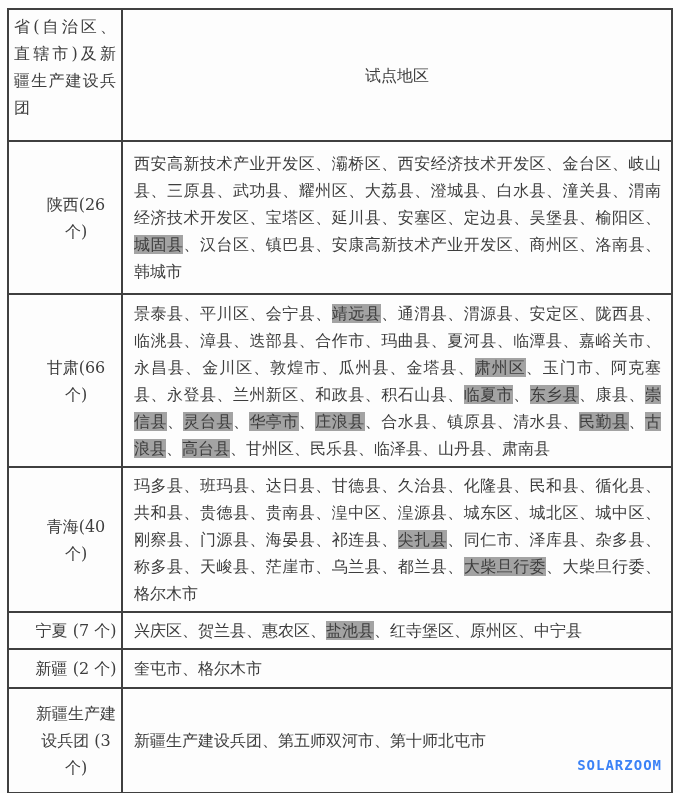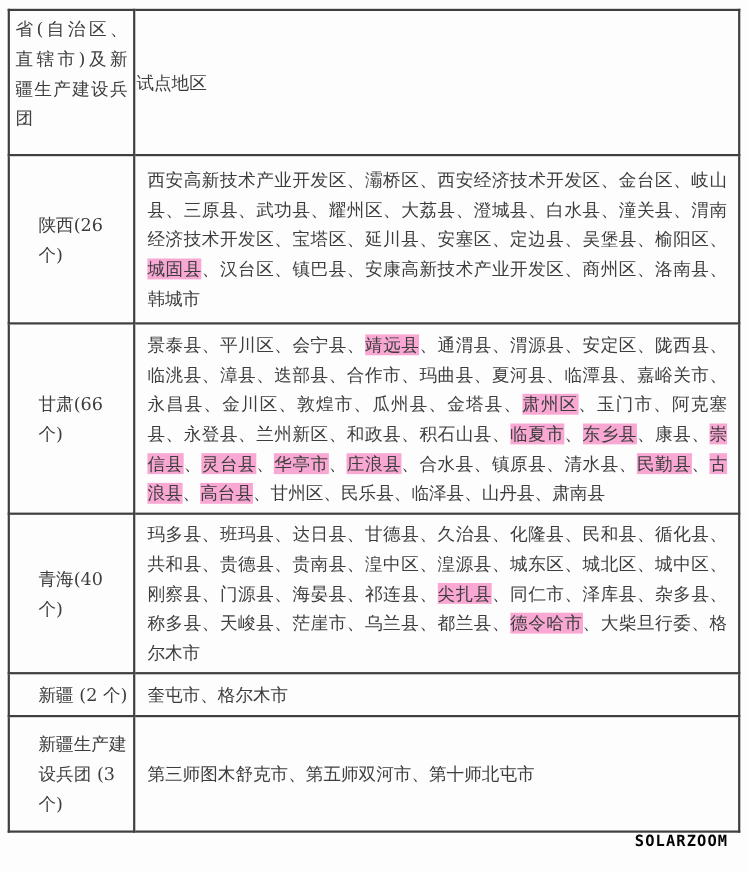--- a/index.html
+++ b/index.html
@@ -16,36 +16,36 @@
     table-layout:fixed;
   }
   td{
     border:2px solid #3f3f3f;
     font-size:16px;
     line-height:27px;
     overflow:hidden;
   }
   col.c-prov{width:114px;}
   .head-left{vertical-align:top;padding:3px 5px;text-align:justify;}
-  .head-right{vertical-align:middle;text-align:left;}
-  .prov-cell{vertical-align:middle;text-align:left;padding:2px 4px 2px 26px;}
+  .head-right{vertical-align:middle;text-align:center;}
+  .prov-cell{vertical-align:middle;text-align:center;padding:2px 4px 2px 26px;}
   .regions-cell{vertical-align:middle;text-align:justify;padding:4px 10px 4px 11px;}
-  .hl{background:#f9a8d4;}
+  .hl{background:#a3a3a3;}
   tr.r0{height:132px;}
   tr.r1{height:153px;}
   tr.r2{height:173px;}
   tr.r3{height:143px;}
   tr.r4{height:31px;}
   tr.r5{height:39px;}
   tr.r6{height:105px;}
   .watermark{
     position:absolute;
     right:18px;
     bottom:20px;
-    color:#000000;
+    color:#3b82f6;
     font-family:"DejaVu Sans Mono","Liberation Mono",monospace;
     font-weight:bold;
     font-size:14px;
     letter-spacing:1px;
   }
 </style>
 </head>
 <body>
 
 <table>
@@ -63,26 +63,30 @@
       <tr class="r1">
         <td class="prov-cell">陕西(26 个)</td>
         <td class="regions-cell"><span>西安高新技术产业开发区、灞桥区、西安经济技术开发区、金台区、岐山县、三原县、武功县、耀州区、大荔县、澄城县、白水县、潼关县、渭南经济技术开发区、宝塔区、延川县、安塞区、定边县、吴堡县、榆阳区、</span><span class="hl">城固县</span><span>、汉台区、镇巴县、安康高新技术产业开发区、商州区、洛南县、韩城市</span></td>
       </tr>
       <tr class="r2">
         <td class="prov-cell">甘肃(66 个)</td>
         <td class="regions-cell"><span>景泰县、平川区、会宁县、</span><span class="hl">靖远县</span><span>、通渭县、渭源县、安定区、陇西县、临洮县、漳县、迭部县、合作市、玛曲县、夏河县、临潭县、嘉峪关市、永昌县、金川区、敦煌市、瓜州县、金塔县、</span><span class="hl">肃州区</span><span>、玉门市、阿克塞县、永登县、兰州新区、和政县、积石山县、</span><span class="hl">临夏市</span><span>、</span><span class="hl">东乡县</span><span>、康县、</span><span class="hl">崇信县</span><span>、</span><span class="hl">灵台县</span><span>、</span><span class="hl">华亭市</span><span>、</span><span class="hl">庄浪县</span><span>、合水县、镇原县、清水县、</span><span class="hl">民勤县</span><span>、</span><span class="hl">古浪县</span><span>、</span><span class="hl">高台县</span><span>、甘州区、民乐县、临泽县、山丹县、肃南县</span></td>
       </tr>
       <tr class="r3">
         <td class="prov-cell">青海(40 个)</td>
-        <td class="regions-cell"><span>玛多县、班玛县、达日县、甘德县、久治县、化隆县、民和县、循化县、共和县、贵德县、贵南县、湟中区、湟源县、城东区、城北区、城中区、刚察县、门源县、海晏县、祁连县、</span><span class="hl">尖扎县</span><span>、同仁市、泽库县、杂多县、称多县、天峻县、茫崖市、乌兰县、都兰县、</span><span class="hl">德令哈市</span><span>、大柴旦行委、格尔木市</span></td>
+        <td class="regions-cell"><span>玛多县、班玛县、达日县、甘德县、久治县、化隆县、民和县、循化县、共和县、贵德县、贵南县、湟中区、湟源县、城东区、城北区、城中区、刚察县、门源县、海晏县、祁连县、</span><span class="hl">尖扎县</span><span>、同仁市、泽库县、杂多县、称多县、天峻县、茫崖市、乌兰县、都兰县、</span><span class="hl">大柴旦行委</span><span>、大柴旦行委、格尔木市</span></td>
+      </tr>
+      <tr class="r4">
+        <td class="prov-cell">宁夏 (7 个)</td>
+        <td class="regions-cell"><span>兴庆区、贺兰县、惠农区、</span><span class="hl">盐池县</span><span>、红寺堡区、原州区、中宁县</span></td>
       </tr>
       <tr class="r5">
         <td class="prov-cell">新疆 (2 个)</td>
         <td class="regions-cell"><span>奎屯市、格尔木市</span></td>
       </tr>
       <tr class="r6">
         <td class="prov-cell">新疆生产建设兵团 (3 个)</td>
-        <td class="regions-cell"><span>第三师图木舒克市、第五师双河市、第十师北屯市</span></td>
+        <td class="regions-cell"><span>新疆生产建设兵团、第五师双河市、第十师北屯市</span></td>
       </tr>
     </tbody>
 </table>
 
 <div class="watermark">SOLARZOOM</div>
 
 </body></html>

